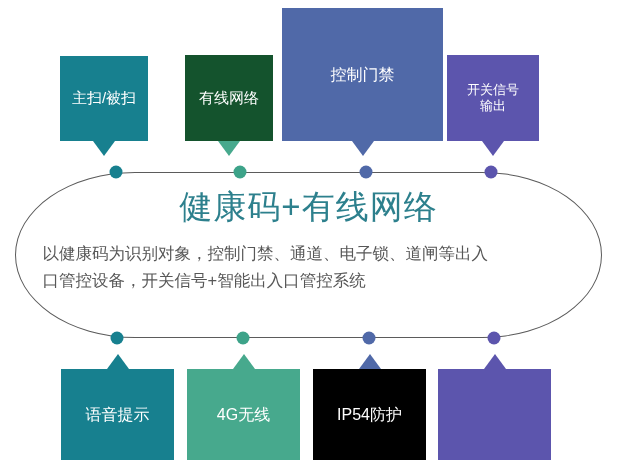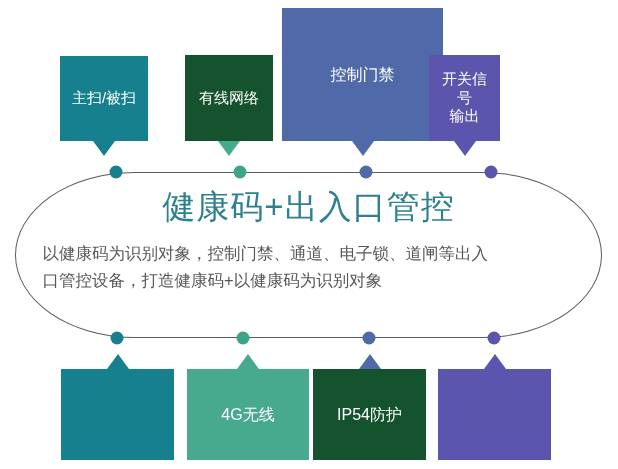--- a/index.html
+++ b/index.html
@@ -103,57 +103,58 @@
         <span class="ptr-down" style="border-top: 15px solid rgb(23, 128, 143);"></span>
       </div>
       <div class="fbox" style="left: 185px; top: 55px; width: 88px; height: 86px; background: #14532d; font-size: 15px;">
         <span class="lbl">有线网络</span>
         <span class="ptr-down" style="border-top: 15px solid rgb(71, 169, 141);"></span>
       </div>
       <div class="fbox" style="left: 282px; top: 8px; width: 161px; height: 133px; background: rgb(80, 105, 168); font-size: 16px;">
         <span class="lbl">控制门禁</span>
         <span class="ptr-down" style="border-top: 15px solid rgb(80, 105, 168);"></span>
       </div>
-      <div class="fbox" style="left: 429px; top: 55px; width: 71px; height: 86px; background: rgb(92, 85, 173); font-size: 15px;">
+      <div class="fbox" style="left: 447px; top: 55px; width: 92px; height: 86px; background: rgb(92, 85, 173); font-size: 13px;">
         <span class="lbl">开关信号
 输出</span>
         <span class="ptr-down" style="border-top: 15px solid rgb(92, 85, 173);"></span>
       </div>
     </div>
 
   <div id="capsule" style="border-color: rgb(91, 91, 91);"></div>
 
   <div id="capsule-text">
-    <div id="main-title" style="color: rgb(45, 128, 141);">健康码+出入口管控</div>
+    <div id="main-title" style="color: rgb(45, 128, 141);">健康码+有线网络</div>
     <div id="main-desc" style="color: rgb(87, 87, 87);">
       <span class="dline">以健康码为识别对象，控制门禁、通道、电子锁、道闸等出入</span>
-      <span class="dline">口管控设备，打造健康码+以健康码为识别对象</span>
+      <span class="dline">口管控设备，开关信号+智能出入口管控系统</span>
     </div>
   </div>
 
   <div id="dots-layer">
       <span class="dot" style="left: 116px; top: 172px; background: rgb(23, 128, 143);"></span>
       <span class="dot" style="left: 240px; top: 172px; background: rgb(61, 163, 137);"></span>
       <span class="dot" style="left: 366px; top: 172px; background: rgb(80, 105, 168);"></span>
       <span class="dot" style="left: 491px; top: 172px; background: rgb(92, 85, 173);"></span>
       <span class="dot" style="left: 117px; top: 338px; background: rgb(23, 128, 143);"></span>
       <span class="dot" style="left: 243px; top: 338px; background: rgb(61, 163, 137);"></span>
       <span class="dot" style="left: 369px; top: 338px; background: rgb(80, 105, 168);"></span>
       <span class="dot" style="left: 494px; top: 338px; background: rgb(92, 85, 173);"></span>
     </div>
 
   <div id="bottom-boxes-layer">
       <div class="fbox" style="left: 61px; top: 369px; width: 113px; height: 91px; background: rgb(23, 128, 143); font-size: 16px;">
+        <span class="lbl">语音提示</span>
         <span class="ptr-up" style="border-bottom: 15px solid rgb(23, 128, 143);"></span>
       </div>
-      <div class="fbox" style="left: 187px; top: 369px; width: 122px; height: 91px; background: rgb(71, 169, 141); font-size: 16px;">
+      <div class="fbox" style="left: 187px; top: 369px; width: 113px; height: 91px; background: rgb(71, 169, 141); font-size: 16px;">
         <span class="lbl">4G无线</span>
         <span class="ptr-up" style="border-bottom: 15px solid rgb(71, 169, 141);"></span>
       </div>
-      <div class="fbox" style="left: 313px; top: 369px; width: 113px; height: 91px; background: #14532d; font-size: 16px;">
+      <div class="fbox" style="left: 313px; top: 369px; width: 113px; height: 91px; background: #000000; font-size: 16px;">
         <span class="lbl">IP54防护</span>
         <span class="ptr-up" style="border-bottom: 15px solid rgb(80, 105, 168);"></span>
       </div>
       <div class="fbox" style="left: 438px; top: 369px; width: 113px; height: 91px; background: rgb(92, 85, 173); font-size: 16px;">
         <span class="ptr-up" style="border-bottom: 15px solid rgb(92, 85, 173);"></span>
       </div>
     </div>
 
 </div>
 

